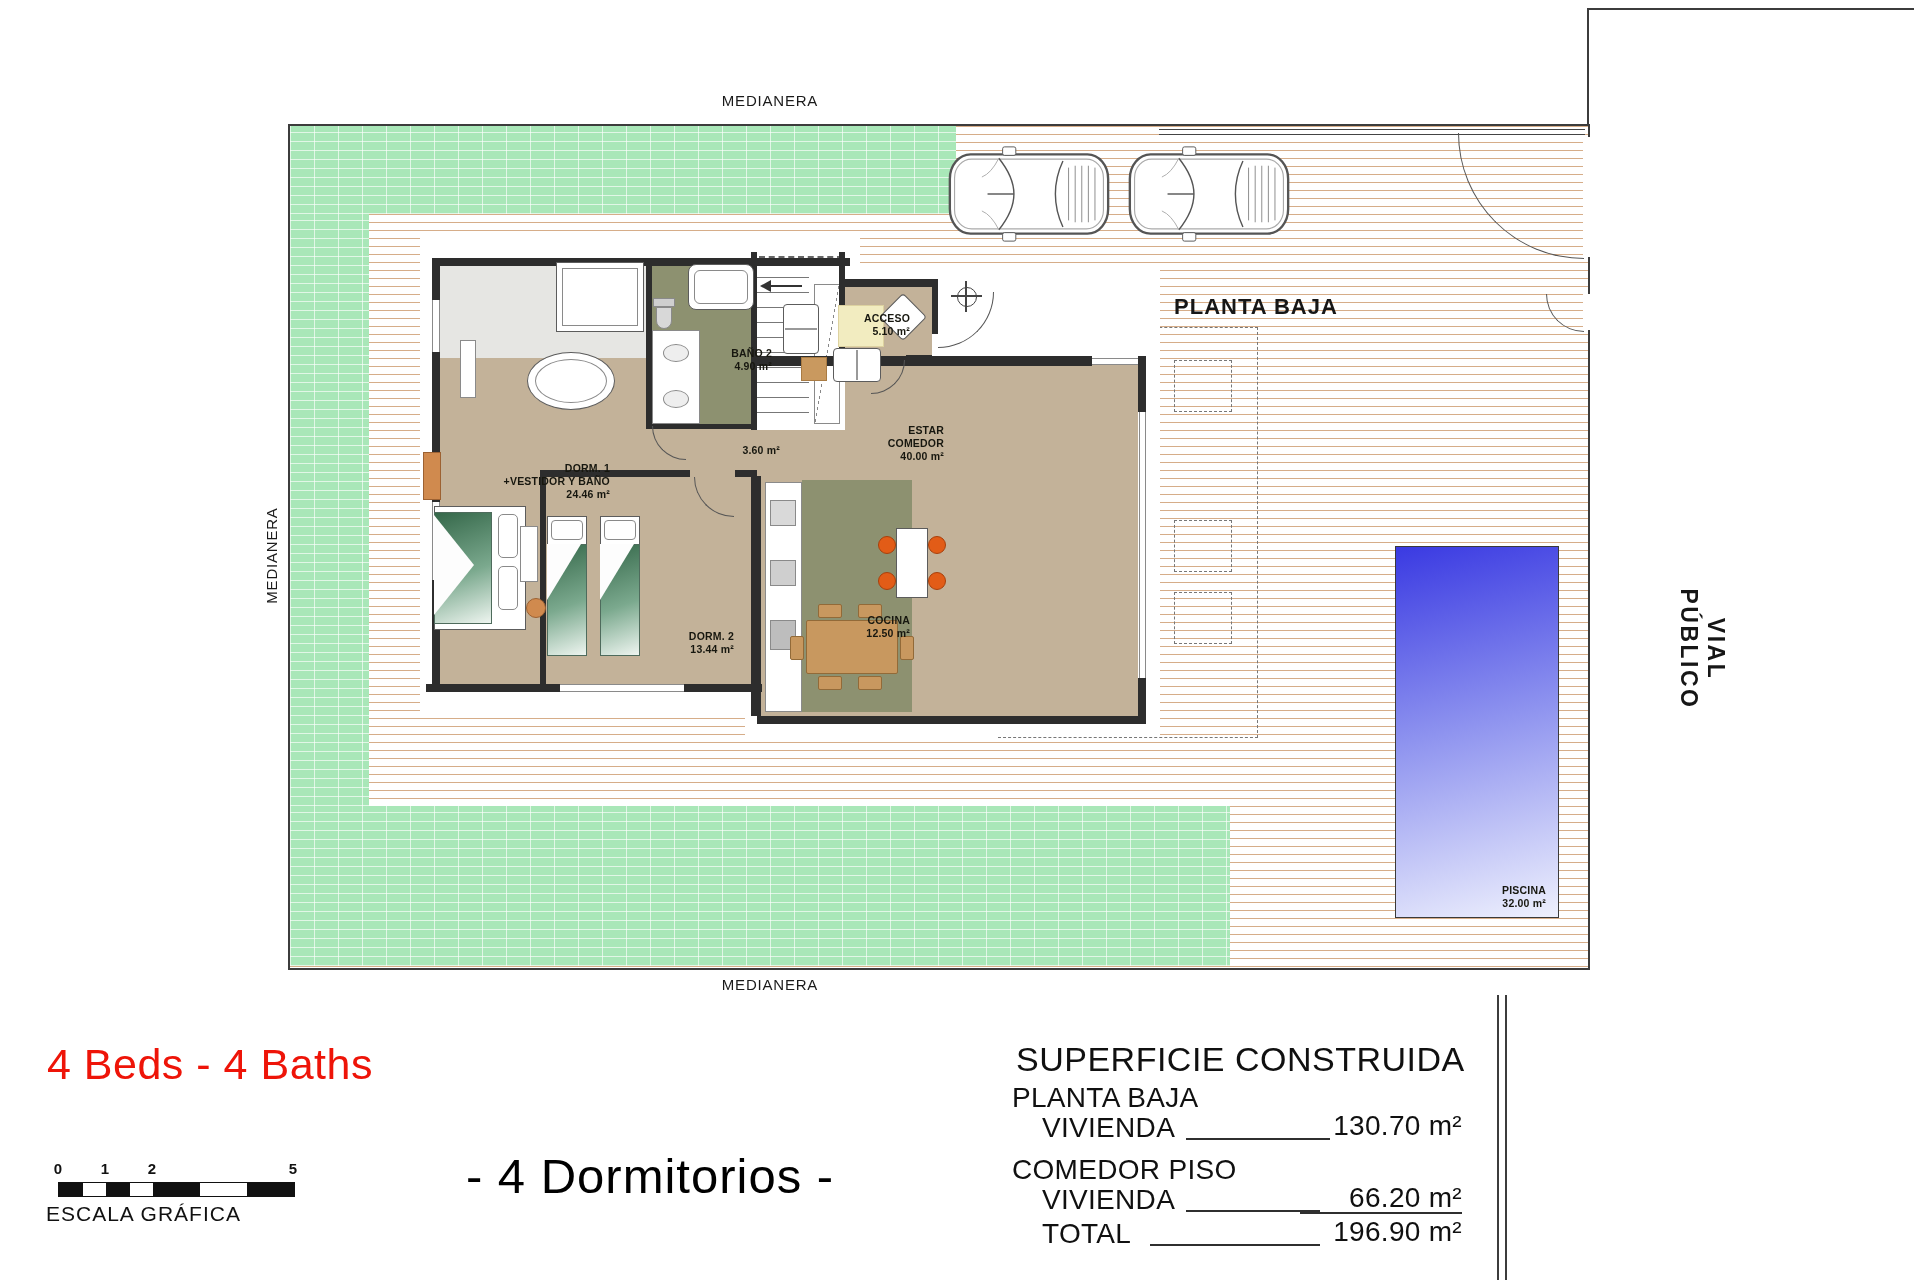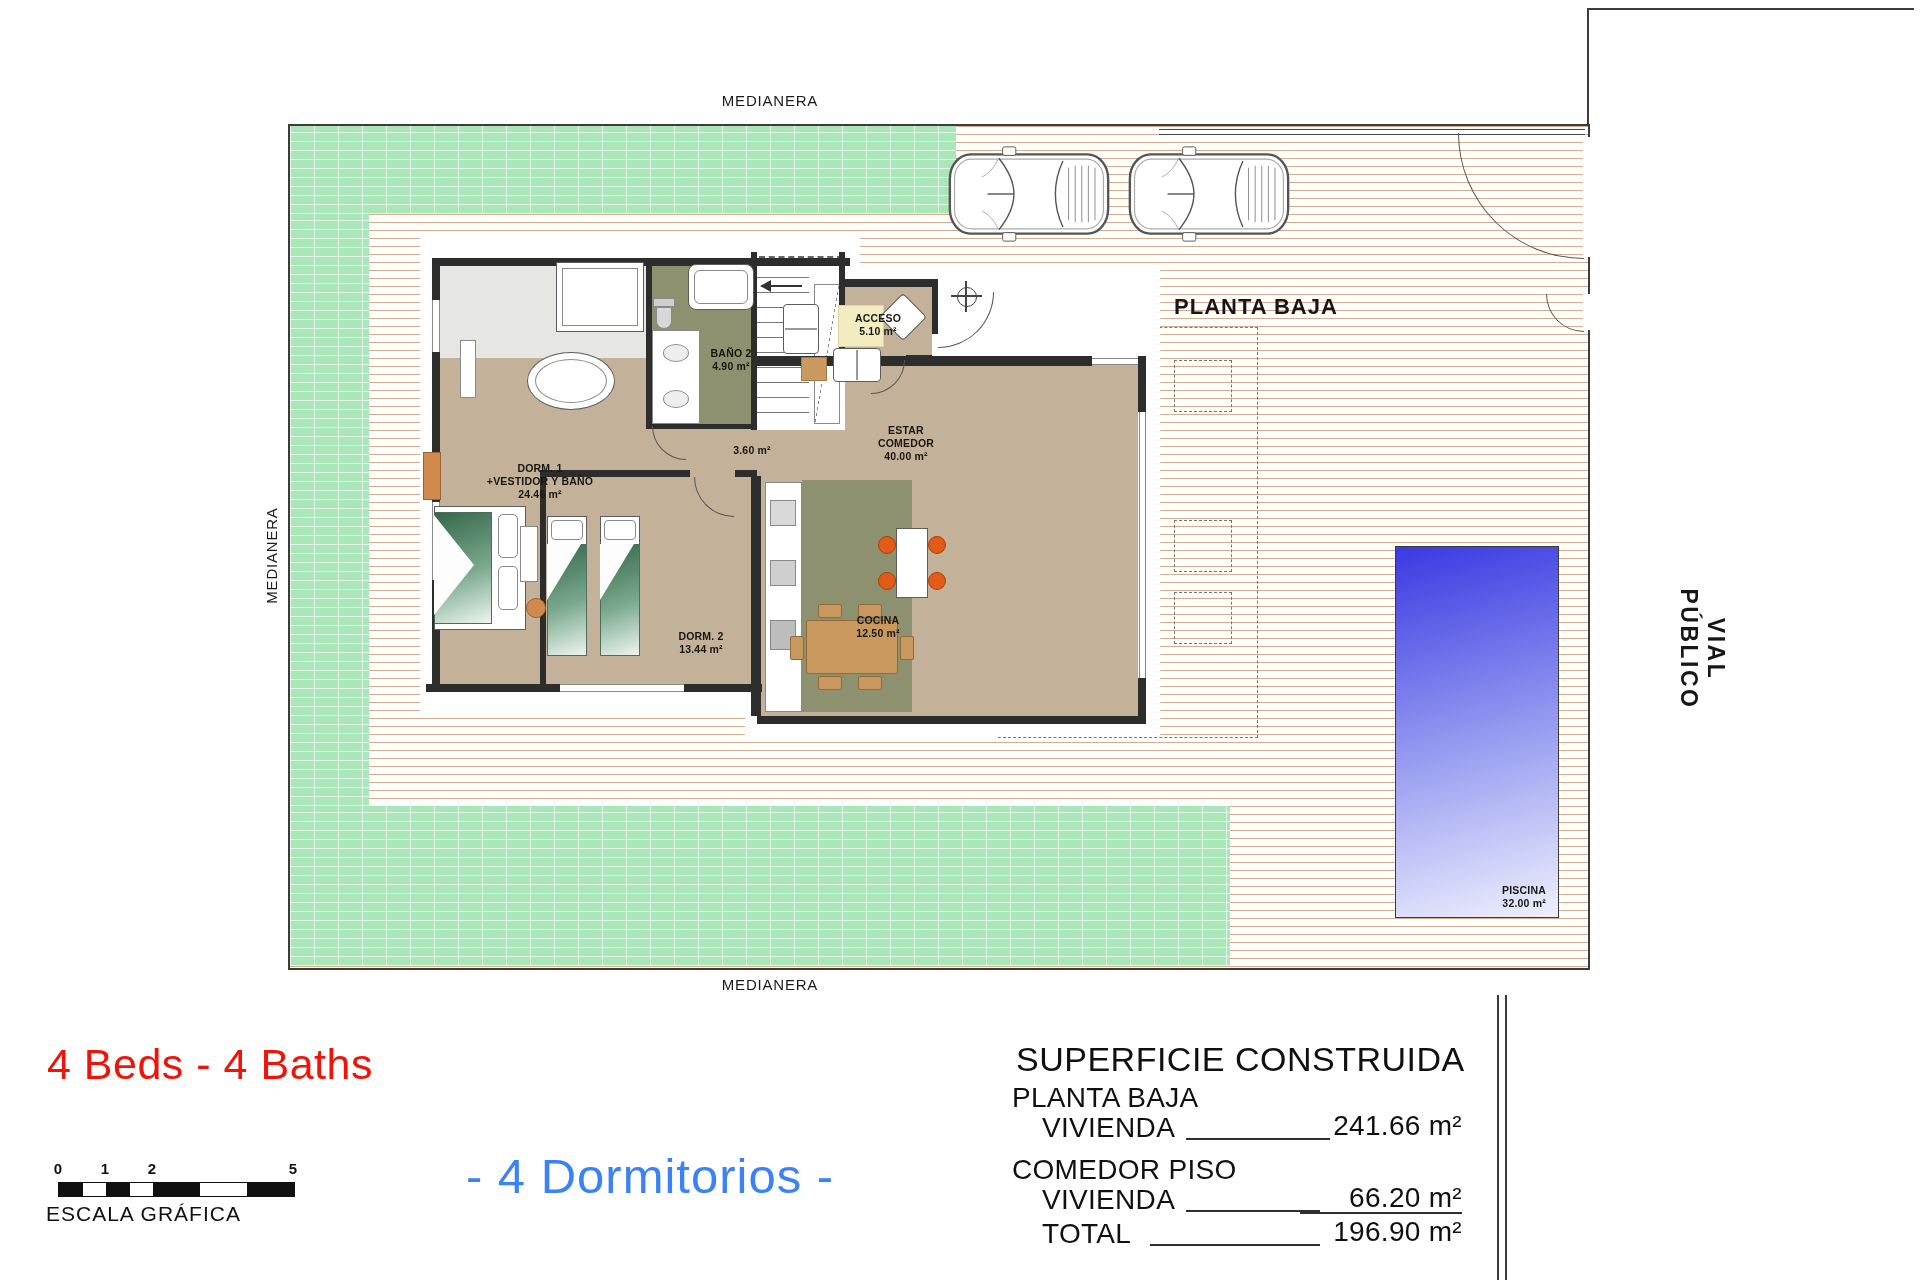--- a/index.html
+++ b/index.html
@@ -20,21 +20,21 @@
   .win{background:#fff;border-left:1.5px solid #8a8a8a;border-right:1.5px solid #8a8a8a;box-sizing:border-box;}
   .winh{background:#fff;border-top:1.5px solid #8a8a8a;border-bottom:1.5px solid #8a8a8a;box-sizing:border-box;}
   .arc-br{border-right:1.5px solid #555;border-bottom:1.5px solid #555;border-bottom-right-radius:100% 100%;box-sizing:border-box;}
   .arc-bl{border-left:1.5px solid #555;border-bottom:1.5px solid #555;border-bottom-left-radius:100% 100%;box-sizing:border-box;}
   .wht{background:#fff;border:1.5px solid #5c5c5c;box-sizing:border-box;}
   .lin{background:#fff;border:1px solid #8a8a8a;box-sizing:border-box;}
   .orangec{background:#e25c17;border:1px solid #a8400c;border-radius:50%;box-sizing:border-box;}
   .orbox{background:#d08a4e;border:1px solid #9c6132;box-sizing:border-box;}
   .wood{background:#c8985f;border:1px solid #926a38;border-radius:2px;box-sizing:border-box;}
   .blk{background:linear-gradient(160deg,#35684a 0%,#7ba98e 55%,#eef5f0 100%);border:1px solid #4e6b5c;box-sizing:border-box;}
-  .rlabel{font-size:10.5px;font-weight:700;color:#17170f;text-align:center;line-height:1.25;letter-spacing:.2px;}
+  .rlabel{font-size:10.5px;font-weight:700;color:#17170f;text-align:right;line-height:1.25;letter-spacing:.2px;}
   .rlabel span{display:block;}
   .bndlabel{font-size:15px;letter-spacing:.8px;color:#1a1a1a;text-align:center;}
   .pool{background:linear-gradient(165deg,#3a3ae2 0%,#8e93ef 48%,#eef0fd 100%);border:1.5px solid #3a3a3a;box-sizing:border-box;}
   .red{color:#ee1408;font-size:43px;letter-spacing:.5px;}
   .tick{font-size:15px;font-weight:700;text-align:center;width:18px;}
   .tbl{font-size:28px;color:#101010;letter-spacing:.3px;white-space:nowrap;}
   .leader{border-bottom:2px solid #2f2f2f;}
   .val{text-align:right;width:132px;}
   .treads{background-image:repeating-linear-gradient(180deg,#777 0 1px,rgba(0,0,0,0) 1px 15px);}
 </style>
@@ -254,27 +254,27 @@
   <div class="tick" style="position:absolute;left:143px;top:1160px;">2</div>
   <div class="tick" style="position:absolute;left:284px;top:1160px;">5</div>
   <div style="position:absolute;left:58px;top:1182px;width:235px;height:13px;border:1.5px solid #111;background:#fff;">
     <i style="left:0;top:0;width:23.5px;height:100%;background:#111"></i>
     <i style="left:47px;top:0;width:23.5px;height:100%;background:#111"></i>
     <i style="left:94px;top:0;width:47px;height:100%;background:#111"></i>
     <i style="left:188px;top:0;width:47px;height:100%;background:#111"></i>
   </div>
   <div style="position:absolute;left:46px;top:1202px;font-size:21px;letter-spacing:1px;color:#111;">ESCALA GRÁFICA</div>
 
-  <div style="position:absolute;left:360px;top:1148px;width:580px;text-align:center;font-size:49px;letter-spacing:1px;color:#3b82f6;">- 4 Dormitorios -</div>
+  <div style="position:absolute;left:360px;top:1148px;width:580px;text-align:center;font-size:49px;letter-spacing:1px;color:#000000;">- 4 Dormitorios -</div>
 
   <div class="tbl" style="position:absolute;left:1016px;top:1040px;font-size:34px;font-weight:400;letter-spacing:.5px;">SUPERFICIE CONSTRUIDA</div>
   <div class="tbl" style="position:absolute;left:1012px;top:1082px;">PLANTA BAJA</div>
   <div class="tbl" style="position:absolute;left:1042px;top:1112px;">VIVIENDA</div>
   <i class="leader" style="left:1186px;top:1108px;width:144px;height:30px;"></i>
-  <div class="tbl val" style="position:absolute;left:1330px;top:1110px;">241.66 m²</div>
+  <div class="tbl val" style="position:absolute;left:1330px;top:1110px;">130.70 m²</div>
 
   <div class="tbl" style="position:absolute;left:1012px;top:1154px;">COMEDOR PISO</div>
   <div class="tbl" style="position:absolute;left:1042px;top:1184px;">VIVIENDA</div>
   <i class="leader" style="left:1186px;top:1180px;width:134px;height:30px;"></i>
   <div class="tbl val" style="position:absolute;left:1330px;top:1182px;">66.20 m²</div>
 
   <i style="left:1300px;top:1212px;width:162px;height:0;border-top:2px solid #2f2f2f;"></i>
   <div class="tbl" style="position:absolute;left:1042px;top:1218px;">TOTAL</div>
   <i class="leader" style="left:1150px;top:1214px;width:170px;height:30px;"></i>
   <div class="tbl val" style="position:absolute;left:1330px;top:1216px;">196.90 m²</div>

